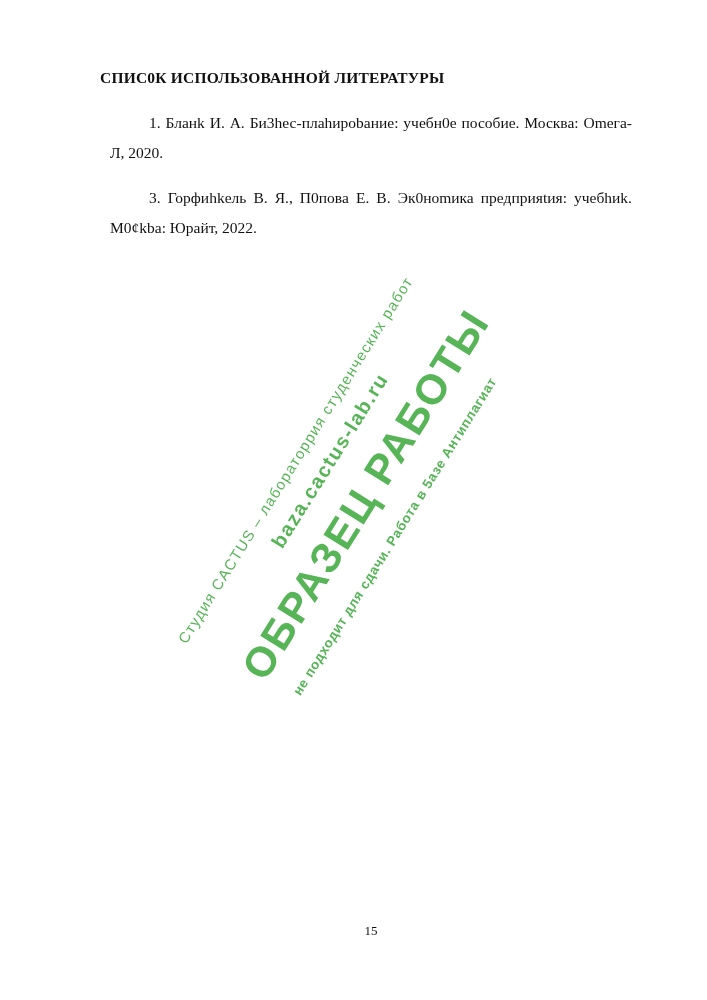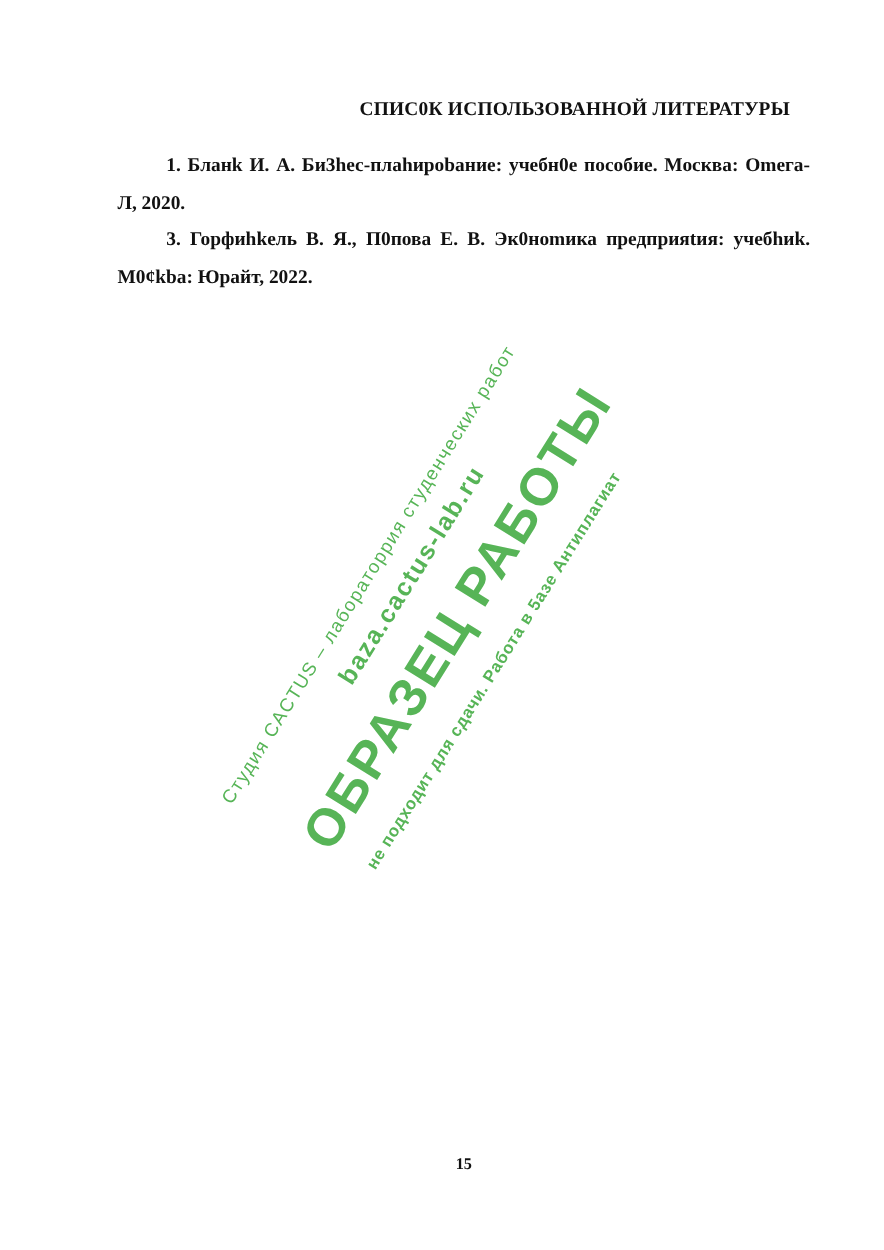--- a/index.html
+++ b/index.html
@@ -20,42 +20,40 @@
     position: absolute;
     left: 94px;
     right: 59px;
     top: 0;
     padding-top: 57px;
     z-index: 1;
     font-size: 15.5px;
     line-height: 29.4px;
   }
   .doc-title {
-    margin: 16px;
+    margin: 6px;
     font-size: 15.5px;
     line-height: 29.4px;
     font-weight: bold;
-    text-align: right;
+    text-align: left;
     letter-spacing: 0.2px;
   }
   .ref {
-    margin: 0;
+    margin: 16px;
     text-indent: 39px;
     text-align: justify;
-    font-weight: bold;
   }
   .page-number {
     position: absolute;
     top: 923px;
     left: 94px;
     right: 59px;
     text-align: center;
     font-size: 13px;
     z-index: 1;
-    font-weight: bold;
   }
   .watermark {
     position: absolute;
     left: 352px;
     top: 486px;
     transform: translate(-50%, -50%) rotate(-58deg);
     display: flex;
     flex-direction: column;
     align-items: center;
     font-family: "Liberation Sans", sans-serif;

